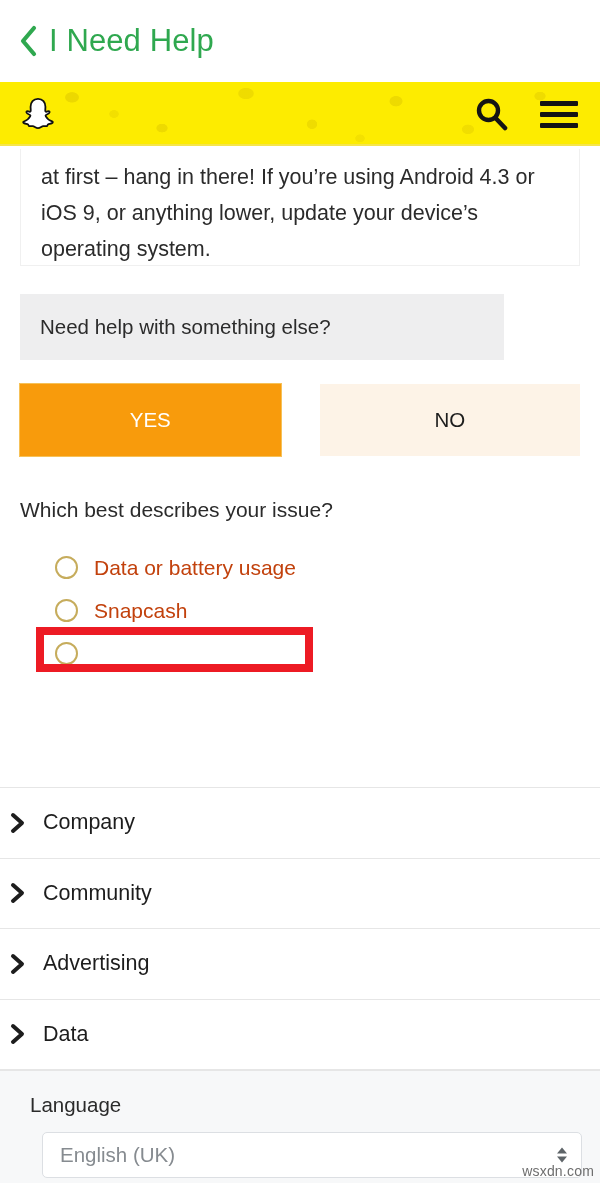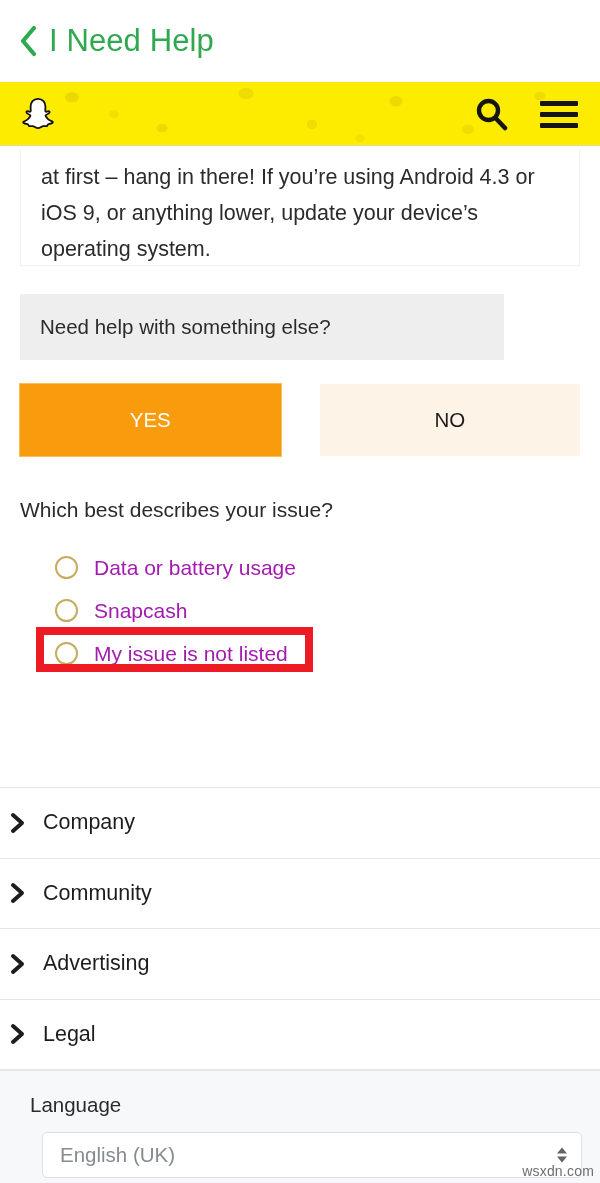--- a/index.html
+++ b/index.html
@@ -177,21 +177,21 @@
   .radio-mark {
     width: 23px; height: 23px;
     border: 2px solid #c6ac5c;
     border-radius: 50%;
     background: #ffffff;
     flex: none;
   }
   .radio-text {
     margin-left: 16px;
     font-size: 21px;
-    color: #a21caf;
+    color: #c2410c;
     white-space: nowrap;
   }
 
   
   .highlight-box {
     position: absolute;
     left: 36px; top: 627px;
     width: 277px; height: 45px;
     border: 8px solid #ed1b24;
     background: transparent;
@@ -329,21 +329,20 @@
     <label class="radio-row">
       <span class="radio-mark"></span>
       <span class="radio-text">Data or battery usage</span>
     </label>
     <label class="radio-row">
       <span class="radio-mark"></span>
       <span class="radio-text">Snapcash</span>
     </label>
     <label class="radio-row">
       <span class="radio-mark"></span>
-      <span class="radio-text">My issue is not listed</span>
     </label>
   </div>
 
   <div class="highlight-box"></div>
 
   <div class="footer-links">
     <div class="footer-row">
       <span class="footer-chevron">
         <svg width="16" height="22" viewBox="0 0 16 22" aria-hidden="true">
           <path d="M3 3 L12 11 L3 19" fill="none" stroke="#1d1d1d" stroke-width="4" stroke-linecap="round" stroke-linejoin="round"></path>
@@ -366,21 +365,21 @@
         </svg>
       </span>
       <span class="footer-label">Advertising</span>
     </div>
     <div class="footer-row">
       <span class="footer-chevron">
         <svg width="16" height="22" viewBox="0 0 16 22" aria-hidden="true">
           <path d="M3 3 L12 11 L3 19" fill="none" stroke="#1d1d1d" stroke-width="4" stroke-linecap="round" stroke-linejoin="round"></path>
         </svg>
       </span>
-      <span class="footer-label">Legal</span>
+      <span class="footer-label">Data</span>
     </div>
   </div>
 
   <div class="lang-block">
     <div class="lang-label">Language</div>
     <div class="lang-select">
       <span class="lang-value">English (UK)</span>
       <span class="spinner">
         <i class="up"></i>
         <i class="down"></i>

